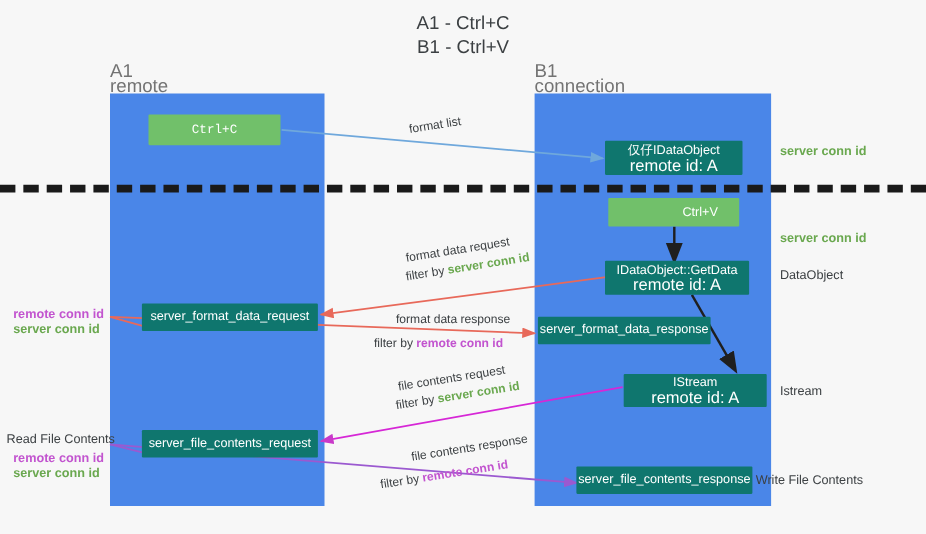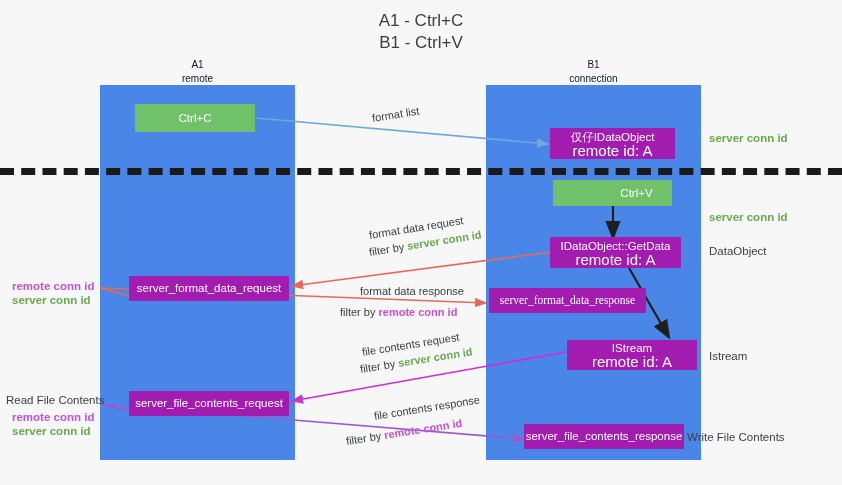--- a/index.html
+++ b/index.html
@@ -9,33 +9,33 @@
     font-family:"Liberation Sans", sans-serif;
     color:#3c4043;
     overflow:hidden;
     position:relative;
   }
   #stage{position:absolute;left:0;top:0;width:842px;height:485px;}
   svg#wires{position:absolute;left:0;top:0;width:842px;height:485px;}
   .lane{position:absolute;background:#4a86e8;}
   .lane-a{left:100px;top:85px;width:195px;height:375px;}
   .lane-b{left:486px;top:85px;width:215px;height:375px;}
-  .hdr{position:absolute;text-align:center;font-size:10px;line-height:14px;color:#0f172a;}
+  .hdr{position:absolute;text-align:left;font-size:17px;line-height:14px;color:#737373;}
   .title{
     position:absolute;left:0;top:10px;width:842px;text-align:center;
     font-size:17px;line-height:22px;color:#3c4043;white-space:pre-line;
   }
   .box{
     position:absolute;box-sizing:border-box;
     display:flex;flex-direction:column;align-items:center;justify-content:center;
     color:#ffffff;font-size:11.5px;line-height:13px;text-align:center;
     border-radius:1px;
   }
   .green{background:#6aa84f;background:#71c06a;}
-  .orange{background:#a21caf;}
+  .orange{background:#0f766e;}
   .box .l2{font-size:15px;}
   .sidelabel{position:absolute;font-size:11.5px;line-height:14px;}
   .green-t{color:#6aa84f;font-weight:bold;}
   .mag{color:#c254cf;font-weight:bold;}
   .grn{color:#6aa84f;font-weight:bold;}
   .plain{color:#3c4043;}
   .annot{position:absolute;font-size:11px;line-height:14px;color:#3c4043;white-space:nowrap;}
   .annot.rot{transform:rotate(-9deg);transform-origin:left center;}
   .dash{
     position:absolute;left:0;top:168px;width:842px;height:0;
@@ -94,21 +94,21 @@
     <line x1="100" y1="288" x2="486" y2="303" stroke="#e8695a" stroke-width="1.6" marker-end="url(#ar-red)"></line>
 
     <line x1="566" y1="352" x2="292" y2="401" stroke="#d627d6" stroke-width="1.6" marker-end="url(#ar-mag)"></line>
 
     <line x1="132" y1="412" x2="100" y2="404" stroke="#9b59d0" stroke-width="1.6"></line>
     <line x1="100" y1="404" x2="524" y2="439" stroke="#9b59d0" stroke-width="1.6" marker-end="url(#ar-purple)"></line>
   </svg>
 
   <div class="dash"></div>
 
-  <div class="box green" style="left:135px;top:104px;width:120px;height:28px;">
+  <div class="box green" style="left:135px;top:104px;width:120px;height:28px;font-family:Liberation Mono, monospace;">
     <div>Ctrl+C</div>
   </div>
 
   <div class="box orange" style="left:550px;top:128px;width:125px;height:31px;">
     <div>仅仔IDataObject</div>
     <div class="l2">remote id: A</div>
   </div>
 
   <div class="box green" style="left:553px;top:180px;width:119px;height:26px;padding-left:48px;">
     <div>Ctrl+V</div>
@@ -121,21 +121,21 @@
 
   <div class="box orange" style="left:567px;top:340px;width:130px;height:30px;">
     <div>IStream</div>
     <div class="l2">remote id: A</div>
   </div>
 
   <div class="box orange" style="left:129px;top:276px;width:160px;height:25px;">
     <div>server_format_data_request</div>
   </div>
 
-  <div class="box orange" style="left:489px;top:288px;width:157px;height:25px;font-family:Liberation Serif, serif;">
+  <div class="box orange" style="left:489px;top:288px;width:157px;height:25px;">
     <div>server_format_data_response</div>
   </div>
 
   <div class="box orange" style="left:129px;top:391px;width:160px;height:25px;text-align:center;">
     <div>server_file_contents_request</div>
   </div>
 
   <div class="box orange" style="left:524px;top:424px;width:160px;height:25px;">
     <div>server_file_contents_response</div>
   </div>

